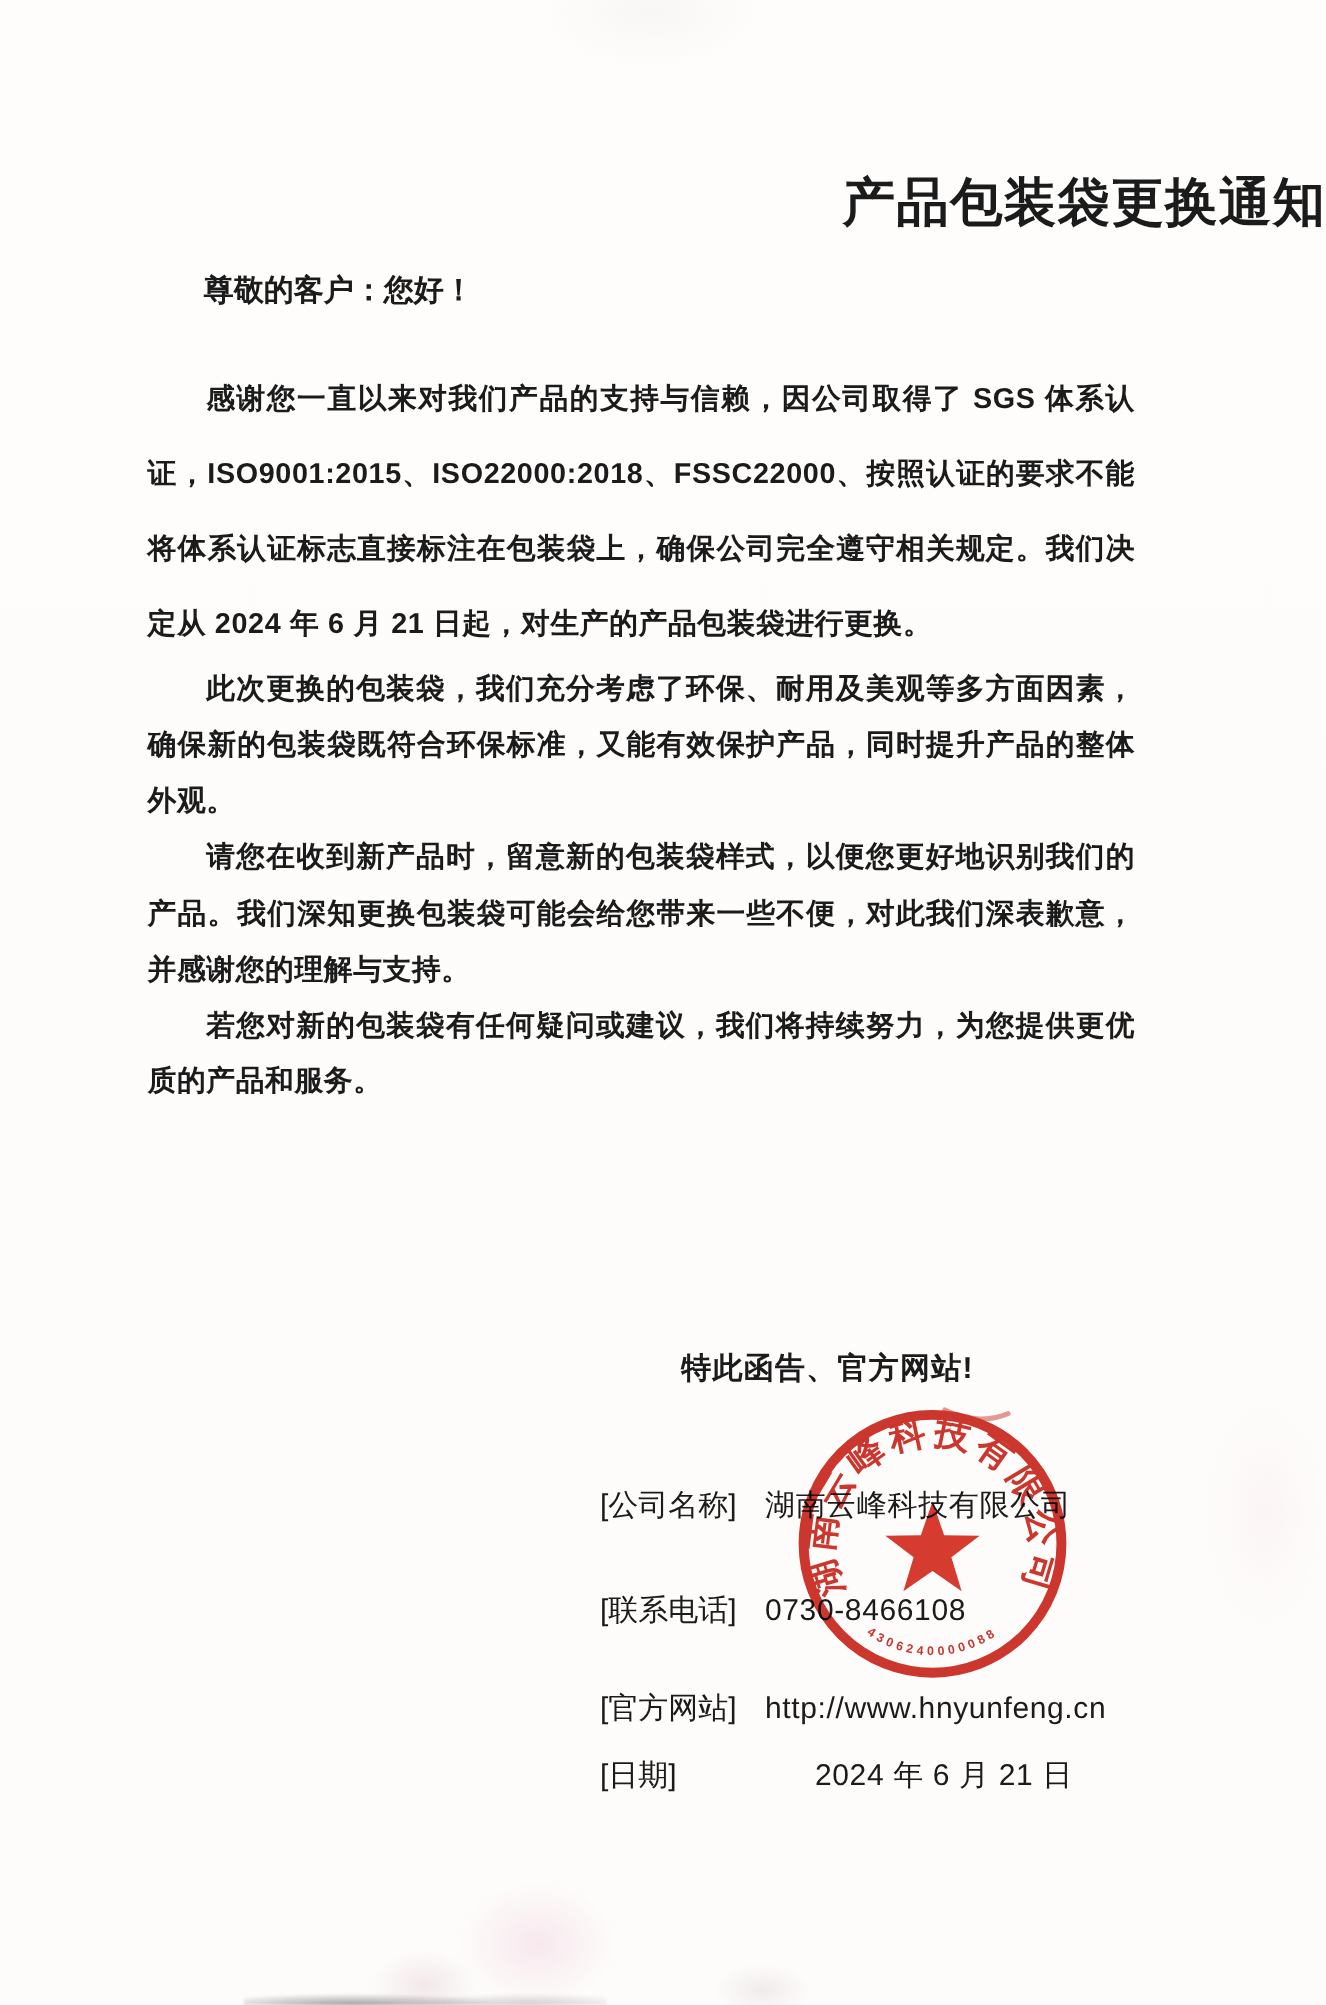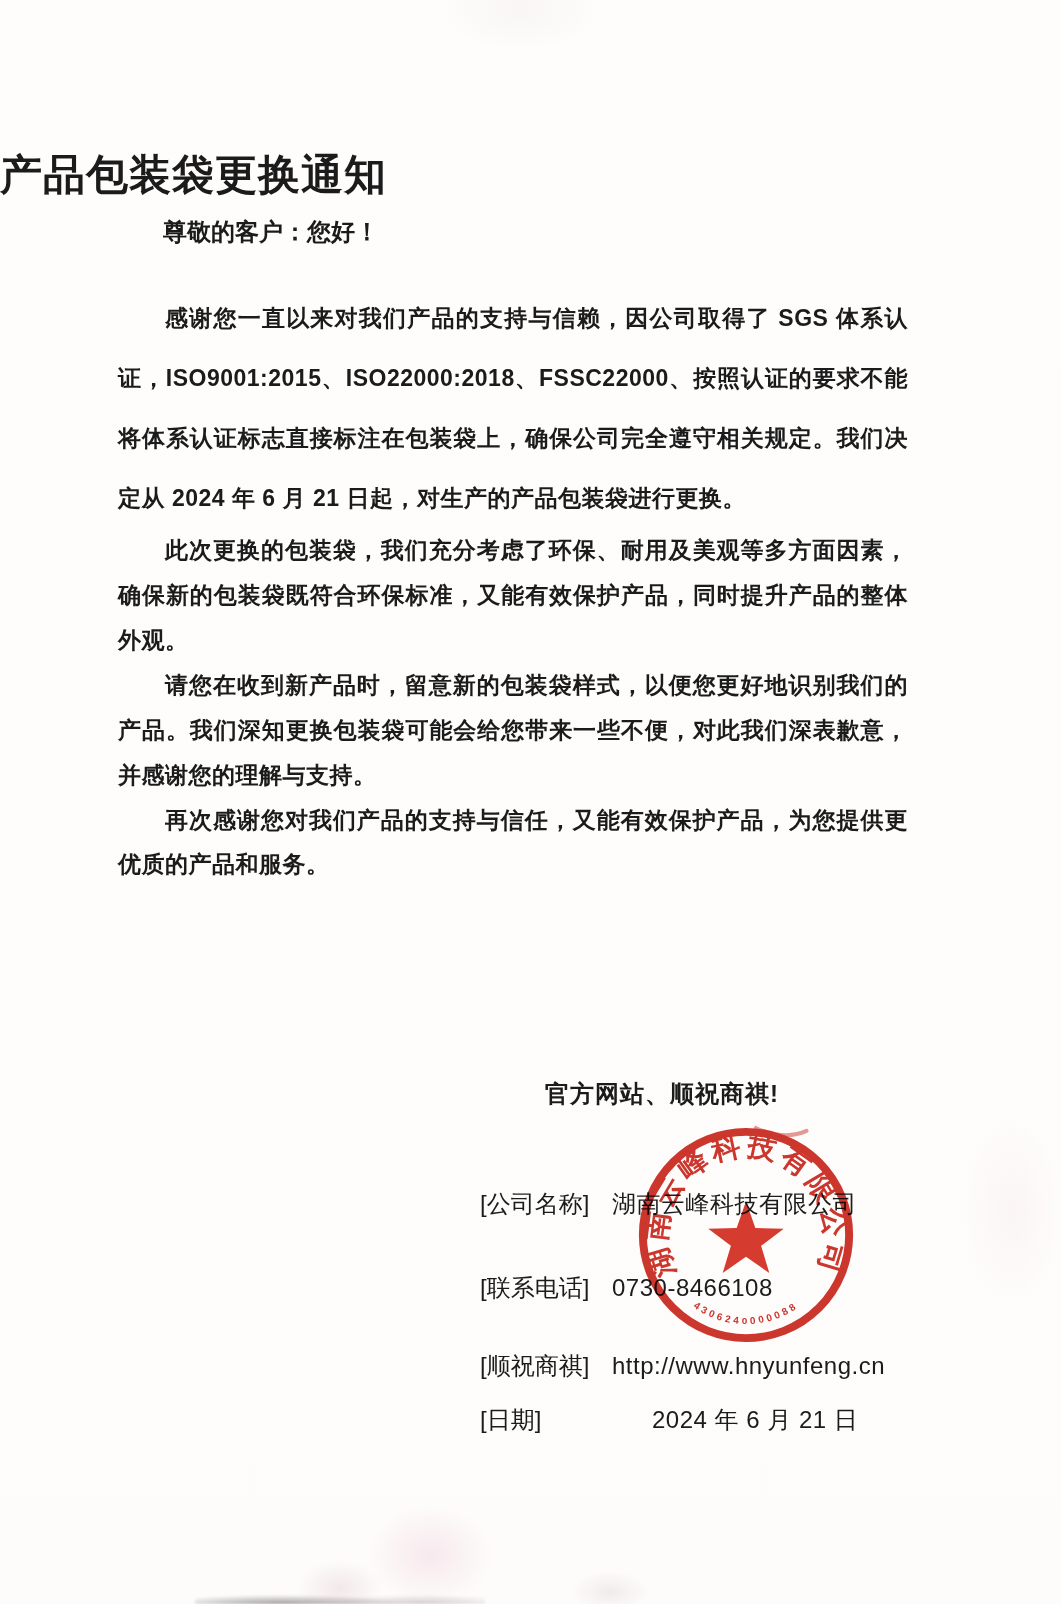--- a/index.html
+++ b/index.html
@@ -10,23 +10,22 @@
     background:
       radial-gradient(90px 70px at 430px 1555px, rgba(233,180,205,.28), rgba(233,180,205,0) 70%),
       radial-gradient(60px 40px at 340px 1588px, rgba(205,160,180,.22), rgba(205,160,180,0) 70%),
       radial-gradient(55px 30px at 610px 1592px, rgba(185,160,170,.18), rgba(185,160,170,0) 70%),
       radial-gradient(70px 130px at 1012px 1210px, rgba(242,205,218,.16), rgba(242,205,218,0) 70%),
       radial-gradient(120px 60px at 520px 10px, rgba(225,215,210,.18), rgba(225,215,210,0) 70%),
       linear-gradient(#fefdfc,#fdfcfa);
   }
   .title {
     position:absolute; top:134px; left:0; right:0;
-    text-align:left; font-size:42px; font-weight:700; letter-spacing:1px;
+    text-align:right; font-size:42px; font-weight:700; letter-spacing:1px;
     font-family:"Liberation Serif","DejaVu Serif",serif;
-    margin-top:13px;
   }
   .greeting {
     position:absolute; top:216px; left:163px;
     font-size:24px; font-weight:700;
   }
   .content {
     position:absolute; top:288px; left:118px; width:790px;
   }
   .content p {
     margin:0; font-size:23px; font-weight:700; letter-spacing:.5px;
@@ -70,35 +69,35 @@
 <div class="page">
 
   <div class="title">产品包装袋更换通知</div>
 
   <div class="greeting">尊敬的客户：您好！</div>
 
   <div class="content">
     <p class="p1">感谢您一直以来对我们产品的支持与信赖，因公司取得了 SGS 体系认证，ISO9001:2015、ISO22000:2018、FSSC22000、按照认证的要求不能将体系认证标志直接标注在包装袋上，确保公司完全遵守相关规定。我们决定从 2024 年 6 月 21 日起，对生产的产品包装袋进行更换。</p>
     <p class="p2">此次更换的包装袋，我们充分考虑了环保、耐用及美观等多方面因素，确保新的包装袋既符合环保标准，又能有效保护产品，同时提升产品的整体外观。</p>
     <p class="p3">请您在收到新产品时，留意新的包装袋样式，以便您更好地识别我们的产品。我们深知更换包装袋可能会给您带来一些不便，对此我们深表歉意，并感谢您的理解与支持。</p>
-    <p class="p5">再次感谢您对我们产品的支持与信任，又能有效保护产品，为您提供更优质的产品和服务。</p>
+    <p class="p5">若您对新的包装袋有任何疑问或建议，我们将持续努力，为您提供更优质的产品和服务。</p>
   </div>
 
-  <div class="signoff">官方网站、顺祝商祺!</div>
+  <div class="signoff">特此函告、官方网站!</div>
 
   <div class="info-row row-company">
     <span class="label">[公司名称]</span>
     <span class="value">湖南云峰科技有限公司</span>
   </div>
   <div class="info-row row-phone">
     <span class="label">[联系电话]</span>
     <span class="value">0730-8466108</span>
   </div>
   <div class="info-row row-site">
-    <span class="label">[顺祝商祺]</span>
+    <span class="label">[官方网站]</span>
     <span class="value">http://www.hnyunfeng.cn</span>
   </div>
   <div class="info-row row-date">
     <span class="label">[日期]</span>
     <span class="value">2024 年 6 月 21 日</span>
   </div>
 
   <svg class="stamp" viewBox="0 0 240 240" xmlns="http://www.w3.org/2000/svg">
     <defs>
       <path id="arcTop" d="M 44.8,147.4 A 80,80 0 1 1 195.2,147.4" fill="none"></path>

